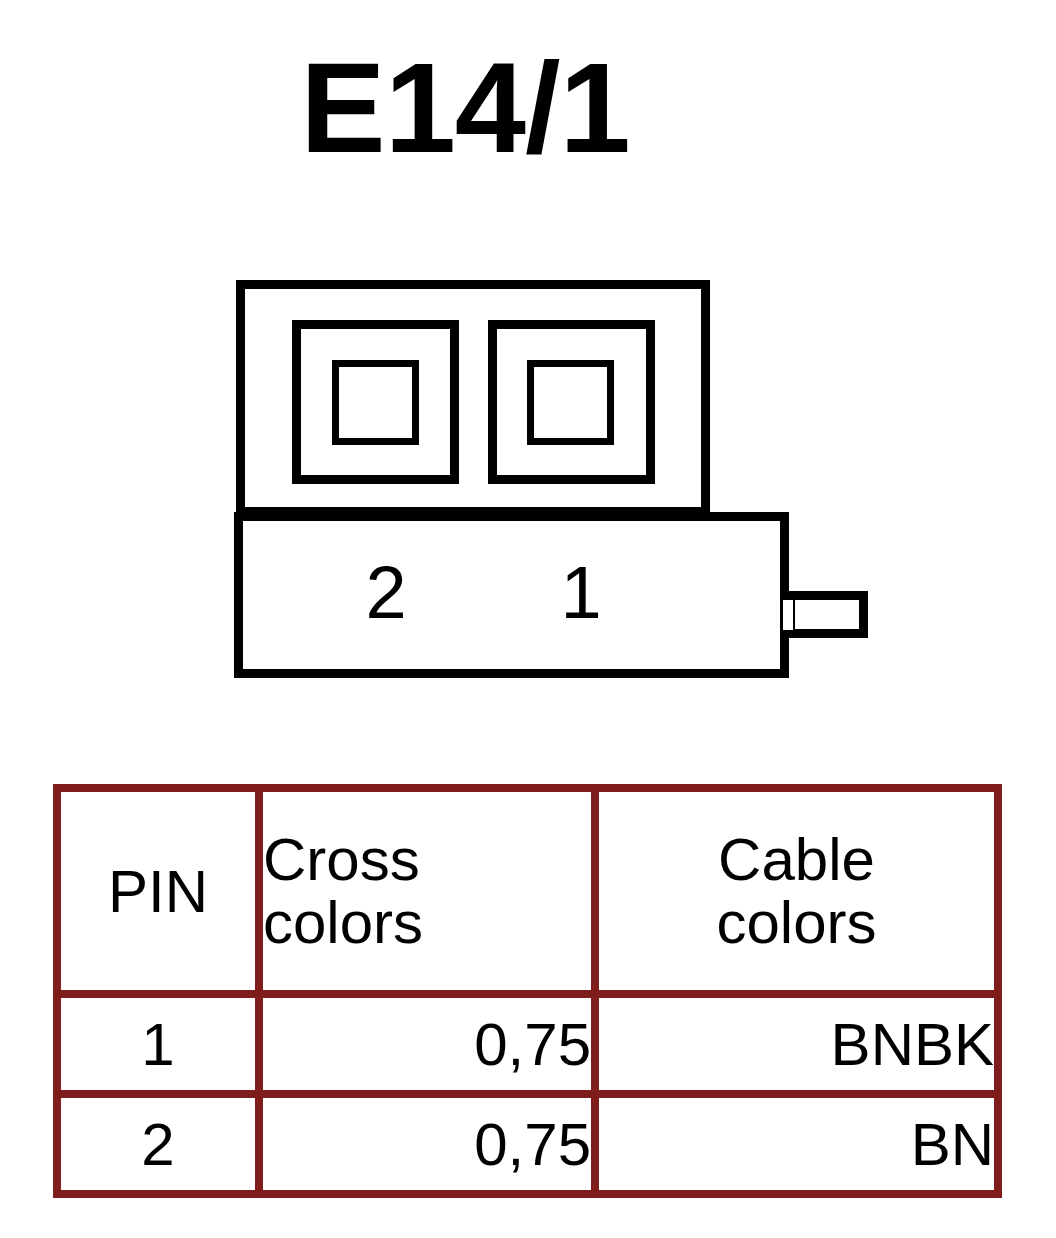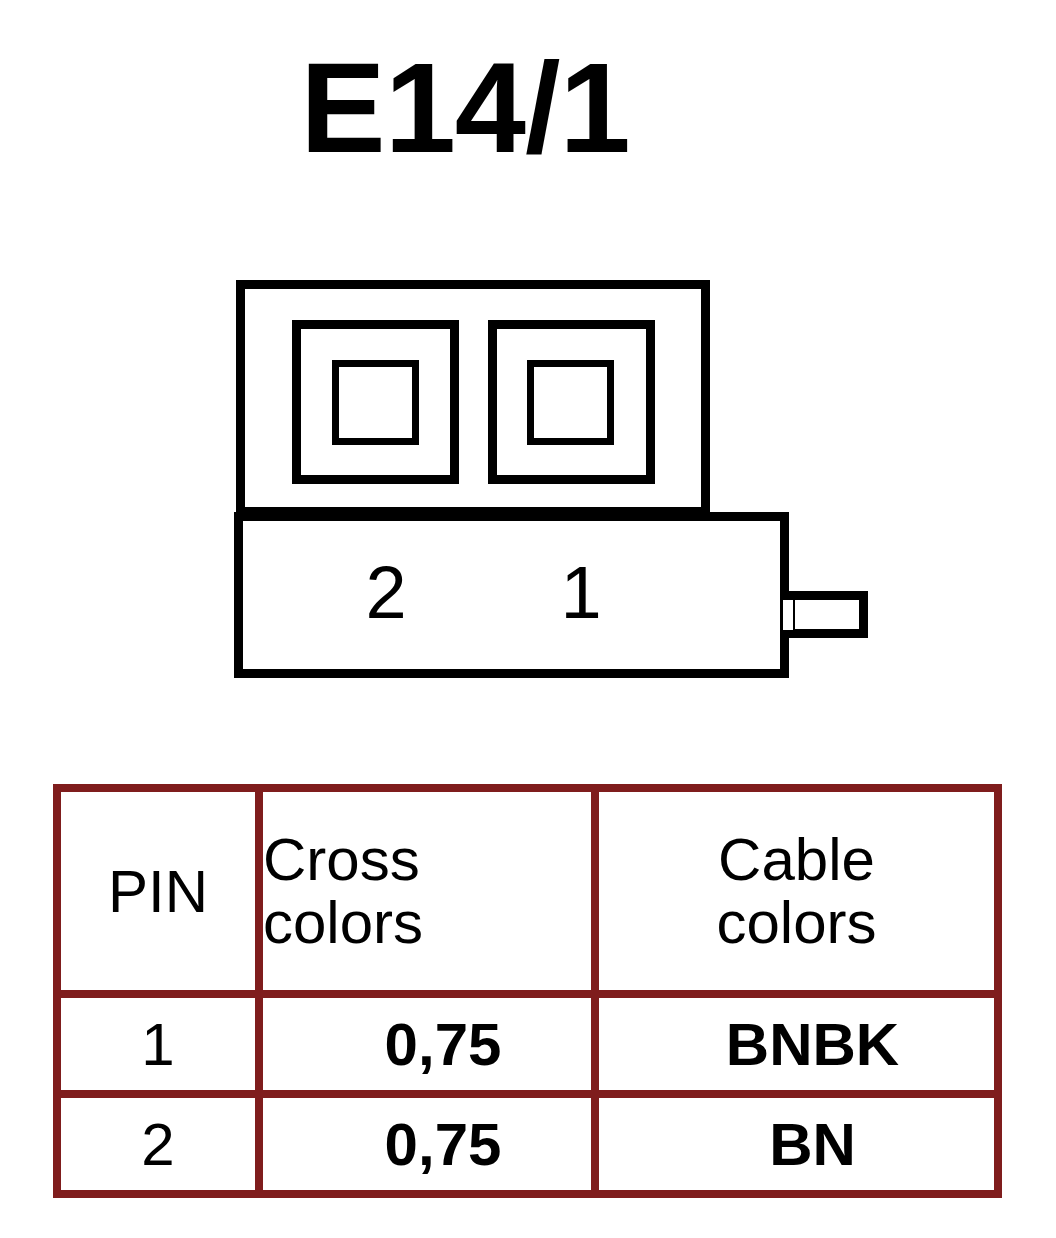--- a/index.html
+++ b/index.html
@@ -145,23 +145,22 @@
   #pin-table .col-cable  { width: 395px; text-align: center; }
 
   #pin-table thead td {
     height: 198px;
   }
   #pin-table tbody td {
     height: 92px;
   }
   #pin-table tbody .col-cross,
   #pin-table tbody .col-cable {
-    text-align: center;
+    text-align: right;
     padding-left: 32px;
-    font-weight: bold;
   }
   .hdr-line { display: block; }
 </style>
 </head>
 <body>
 
 <div id="canvas">
 
   <div id="title">E14/1</div>
 

